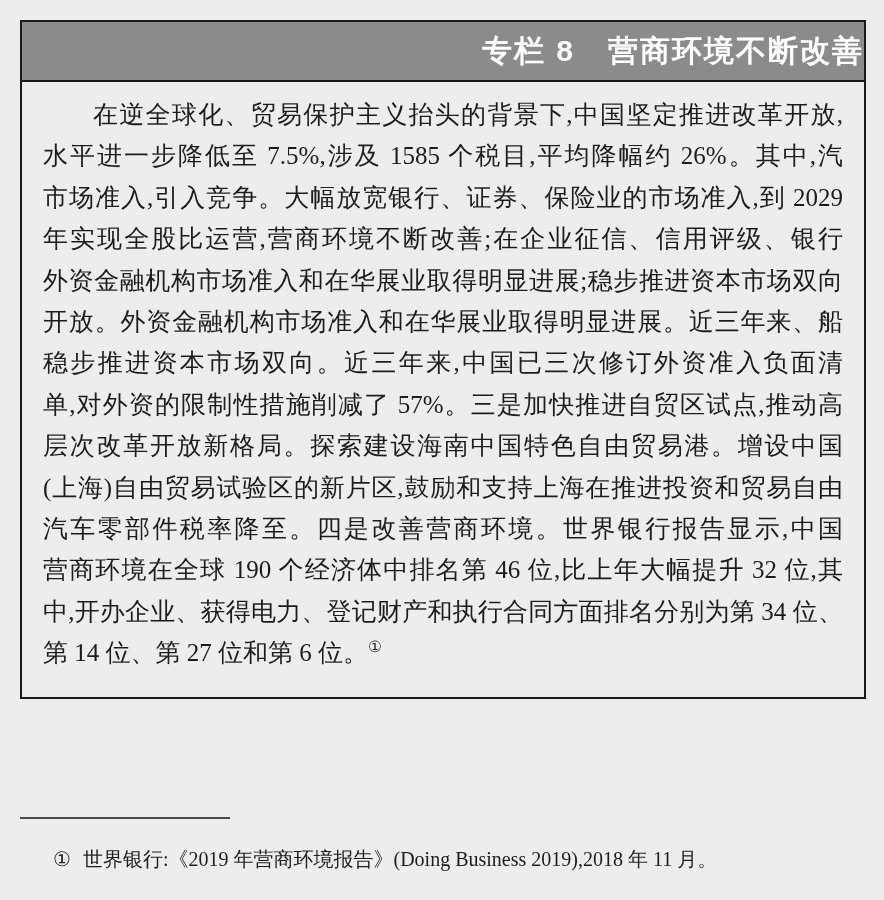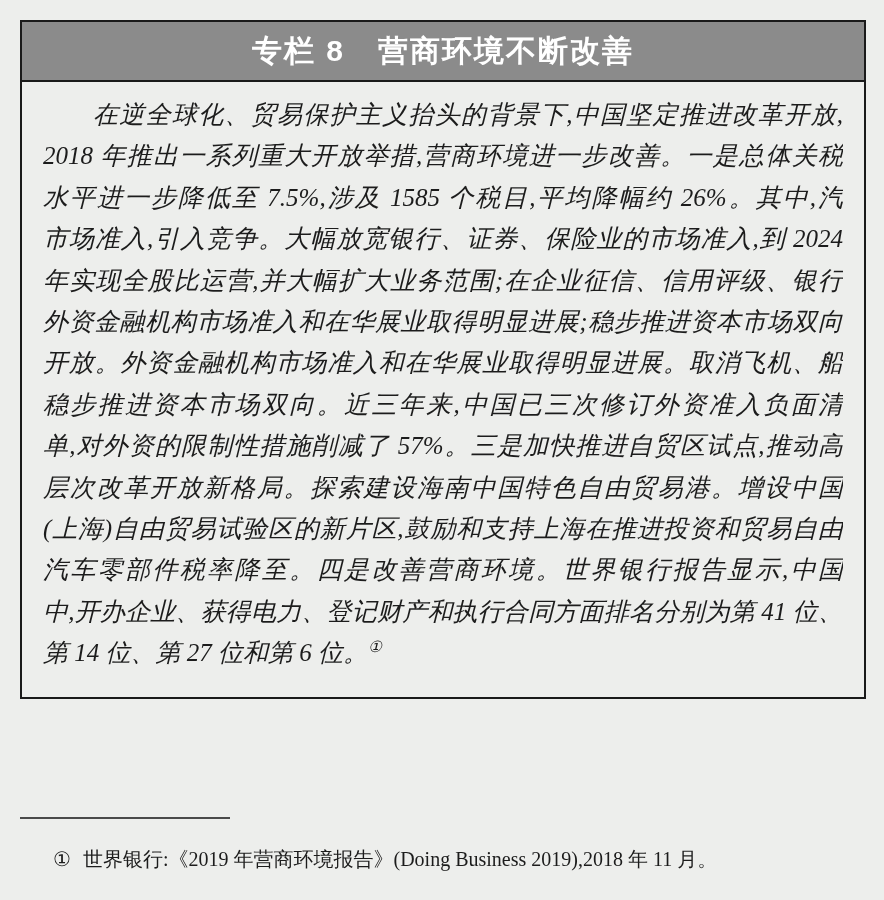--- a/index.html
+++ b/index.html
@@ -24,35 +24,34 @@
     width: 846px;
     box-sizing: border-box;
     border: 2px solid #1a1a1a;
     background: #edeeec;
   }
   .panel-header {
     height: 58px;
     line-height: 58px;
     background: #8b8b8b;
     border-bottom: 2px solid #1a1a1a;
-    text-align: center;
+    text-align: right;
     color: #ffffff;
     font-family: "Liberation Sans", "DejaVu Sans", sans-serif;
     font-weight: bold;
     font-size: 30px;
     letter-spacing: 2px;
   }
   .panel-header .header-title {
     margin-left: 1.1em;
   }
   .panel-body {
     padding: 12px 21px 23px 21px;
     font-size: 25px;
     line-height: 41.4px;
-    font-style: italic;
   }
   .line {
     white-space: nowrap;
     overflow: hidden;
     text-align: justify;
     text-align-last: justify;
   }
   .line.first {
     text-indent: 2em;
   }
@@ -91,32 +90,32 @@
 
 <div class="page">
 
   <div class="panel">
     <div class="panel-header">
       <span class="header-label">专栏 8</span><span class="header-title">营商环境不断改善</span>
     </div>
     <div class="panel-body">
 
     <div class="line first">在逆全球化、贸易保护主义抬头的背景下,中国坚定推进改革开放,</div>
-        <div class="line">2018 年推出一系列重大开放举措,营商环境进一步改善。一是总体关税</div>
         <div class="line">水平进一步降低至 7.5%,涉及 1585 个税目,平均降幅约 26%。其中,汽</div>
-        <div class="line">市场准入,引入竞争。大幅放宽银行、证券、保险业的市场准入,到 2024</div>
-        <div class="line">年实现全股比运营,并大幅扩大业务范围;在企业征信、信用评级、银行</div>
+        <div class="line">市场准入,引入竞争。大幅放宽银行、证券、保险业的市场准入,到 2029</div>
+        <div class="line">年实现全股比运营,营商环境不断改善;在企业征信、信用评级、银行</div>
         <div class="line">外资金融机构市场准入和在华展业取得明显进展;稳步推进资本市场双向</div>
-        <div class="line">开放。外资金融机构市场准入和在华展业取得明显进展。取消飞机、船</div>
+        <div class="line">开放。外资金融机构市场准入和在华展业取得明显进展。近三年来、船</div>
         <div class="line">稳步推进资本市场双向。近三年来,中国已三次修订外资准入负面清</div>
         <div class="line">单,对外资的限制性措施削减了 57%。三是加快推进自贸区试点,推动高</div>
         <div class="line">层次改革开放新格局。探索建设海南中国特色自由贸易港。增设中国</div>
         <div class="line">(上海)自由贸易试验区的新片区,鼓励和支持上海在推进投资和贸易自由</div>
         <div class="line">汽车零部件税率降至。四是改善营商环境。世界银行报告显示,中国</div>
-        <div class="line">中,开办企业、获得电力、登记财产和执行合同方面排名分别为第 41 位、</div>
+        <div class="line">营商环境在全球 190 个经济体中排名第 46 位,比上年大幅提升 32 位,其</div>
+        <div class="line">中,开办企业、获得电力、登记财产和执行合同方面排名分别为第 34 位、</div>
         <div class="line last">第 14 位、第 27 位和第 6 位。<sup>①</sup></div>
       </div>
   </div>
 
   <div class="footnote-area">
     <div class="footnote-rule"></div>
     <div class="footnote-line">
       <span class="footnote-marker">①</span><span>世界银行:《2019 年营商环境报告》(Doing Business 2019),2018 年 11 月。</span>
     </div>
   </div>

